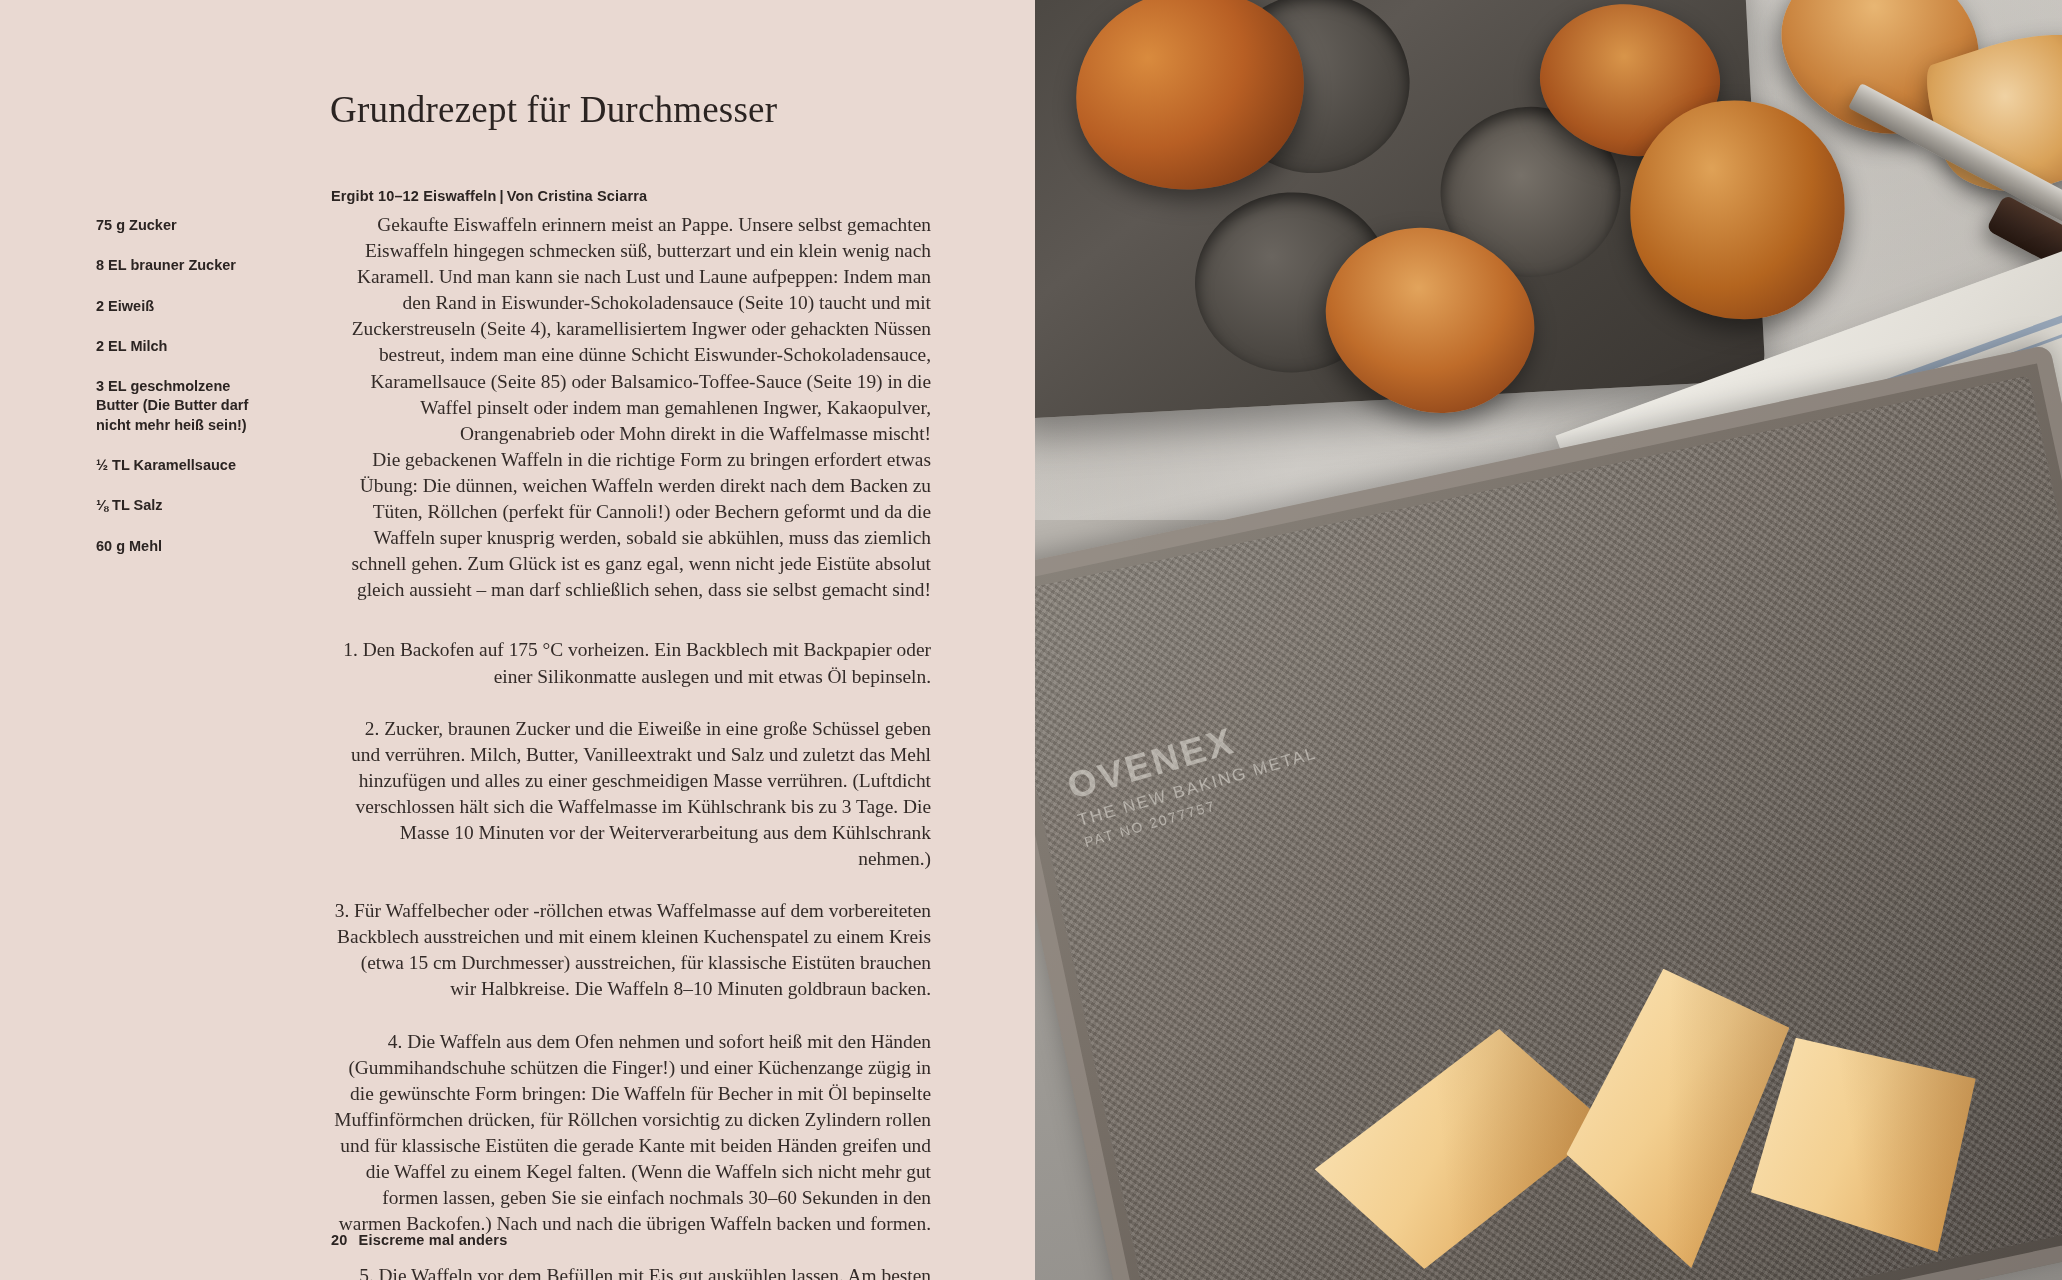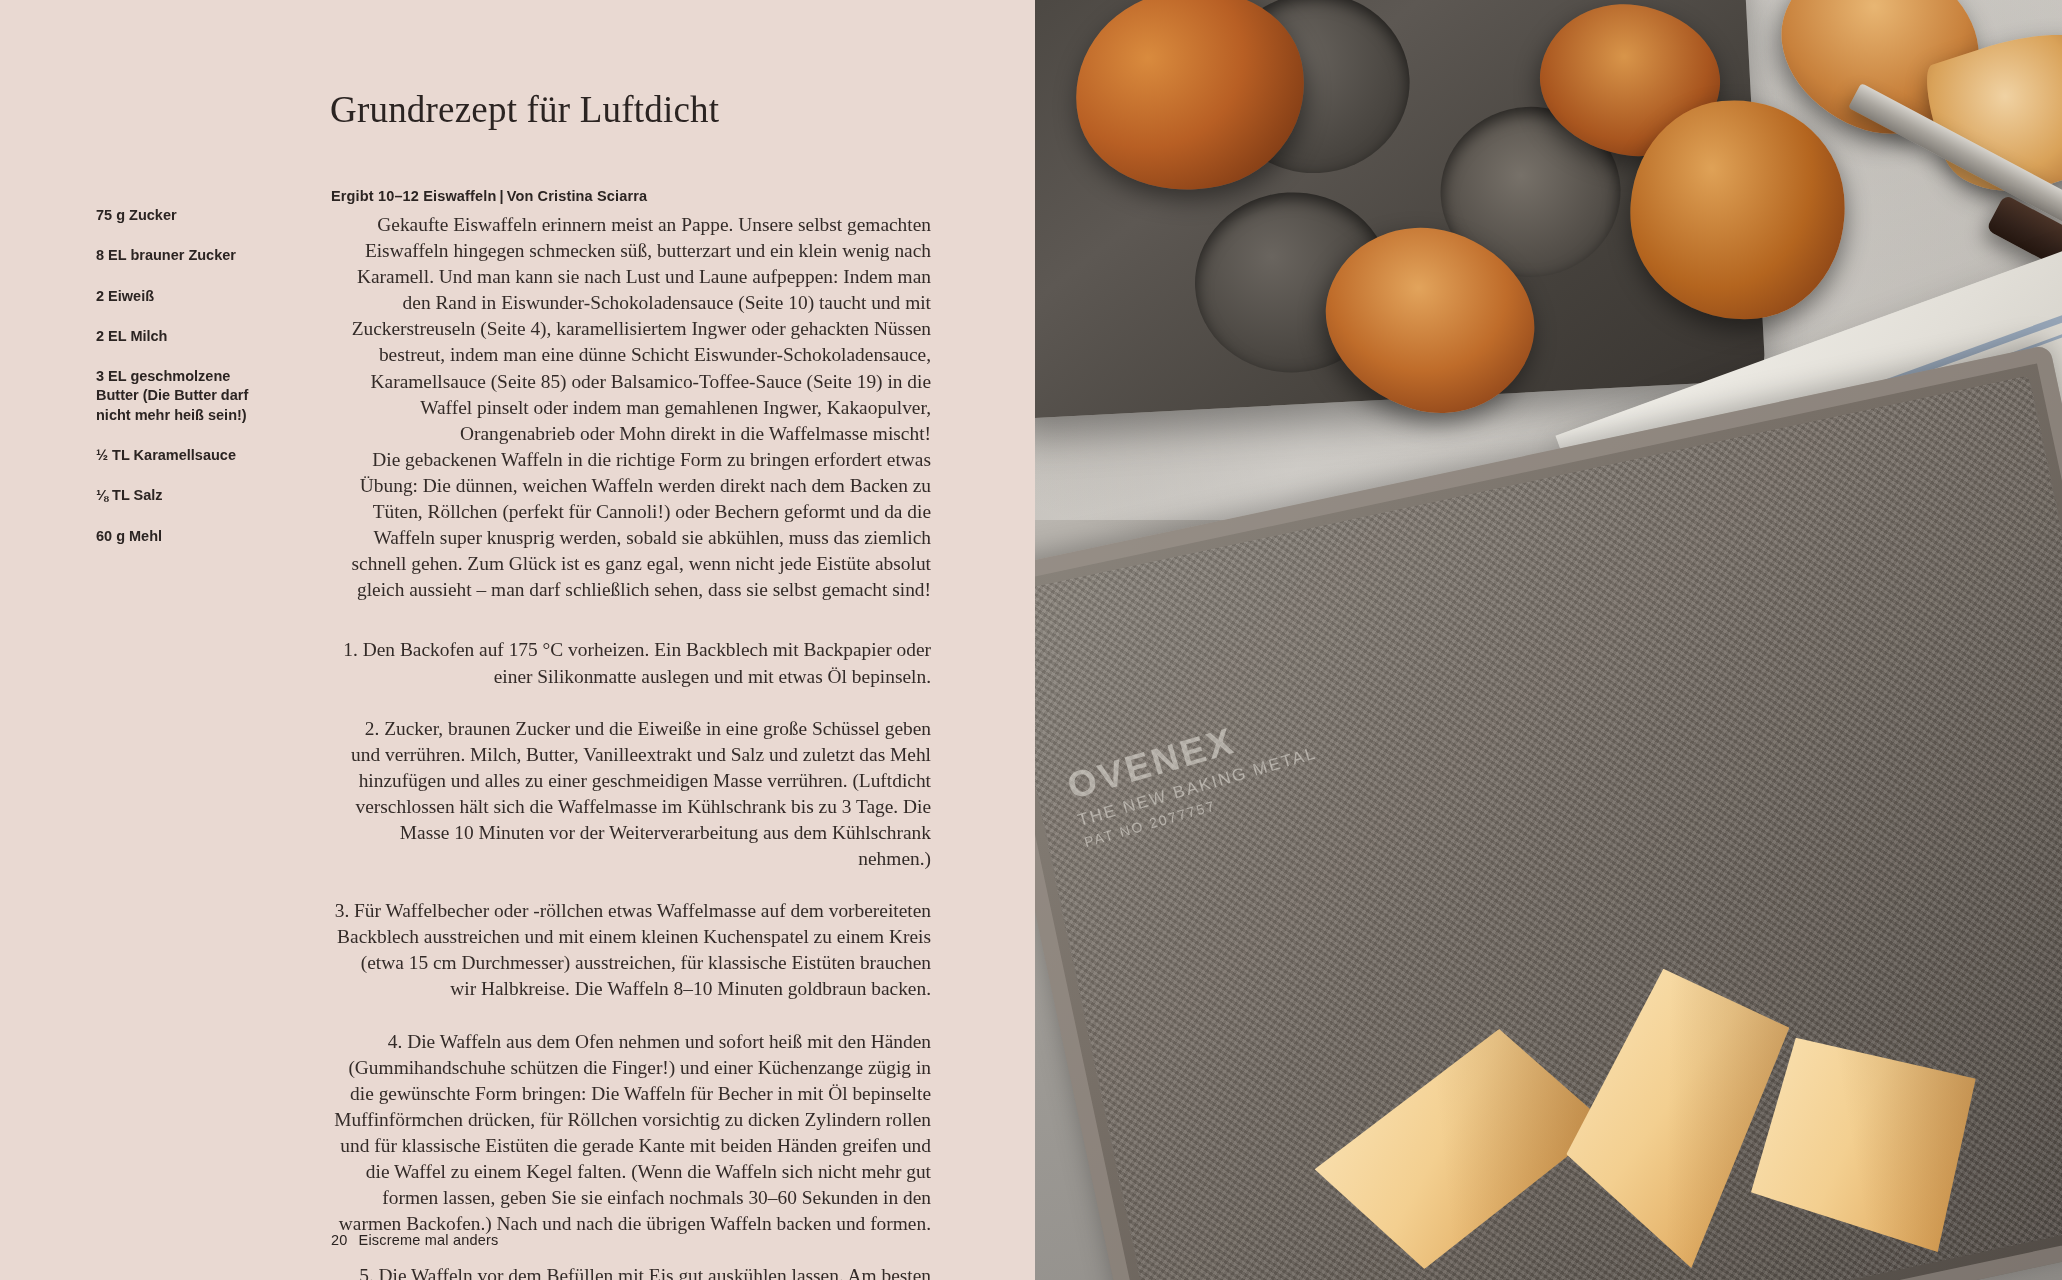--- a/index.html
+++ b/index.html
@@ -51,21 +51,21 @@
   }
   .recipe-meta .sep {
     font-weight: bold;
     padding: 0 3px;
   }
 
   
   .ingredients {
     position: absolute;
     left: 96px;
-    top: 206px;
+    top: 216px;
     width: 180px;
   }
   .ingredient {
     font-family: "Liberation Sans", sans-serif;
     font-size: 14.5px;
     font-weight: bold;
     color: #2b2422;
     line-height: 1.33;
     margin-bottom: 21px;
   }
@@ -96,21 +96,21 @@
   }
   .steps p:last-child {
     margin-bottom: 0;
   }
   .folio {
     position: absolute;
     left: 331px;
     top: 1232px;
     font-family: "Liberation Sans", sans-serif;
     font-size: 14.5px;
-    font-weight: normal;
+    font-weight: bold;
     color: #2b2422;
     letter-spacing: 0.2px;
   }
   .folio .num {
     margin-right: 11px;
   }
 
   
   .page-right {
     position: relative;
@@ -278,21 +278,21 @@
     background: linear-gradient(100deg, rgba(0,0,0,0) 45%, rgba(120,70,24,0.35) 100%);
   }
 </style>
 </head>
 <body>
 
 <div class="spread">
 
   <div class="page-left">
 
-    <h1 class="recipe-title">Grundrezept für Luftdicht</h1>
+    <h1 class="recipe-title">Grundrezept für Durchmesser</h1>
 
     <div class="recipe-meta">
       <span>Ergibt 10–12 Eiswaffeln</span><span class="sep">|</span><span>Von Cristina Sciarra</span>
     </div>
 
     <div class="ingredients">
       <div class="ingredient">75 g Zucker</div>
       <div class="ingredient">8 EL brauner Zucker</div>
       <div class="ingredient">2 Eiweiß</div>
       <div class="ingredient">2 EL Milch</div>

